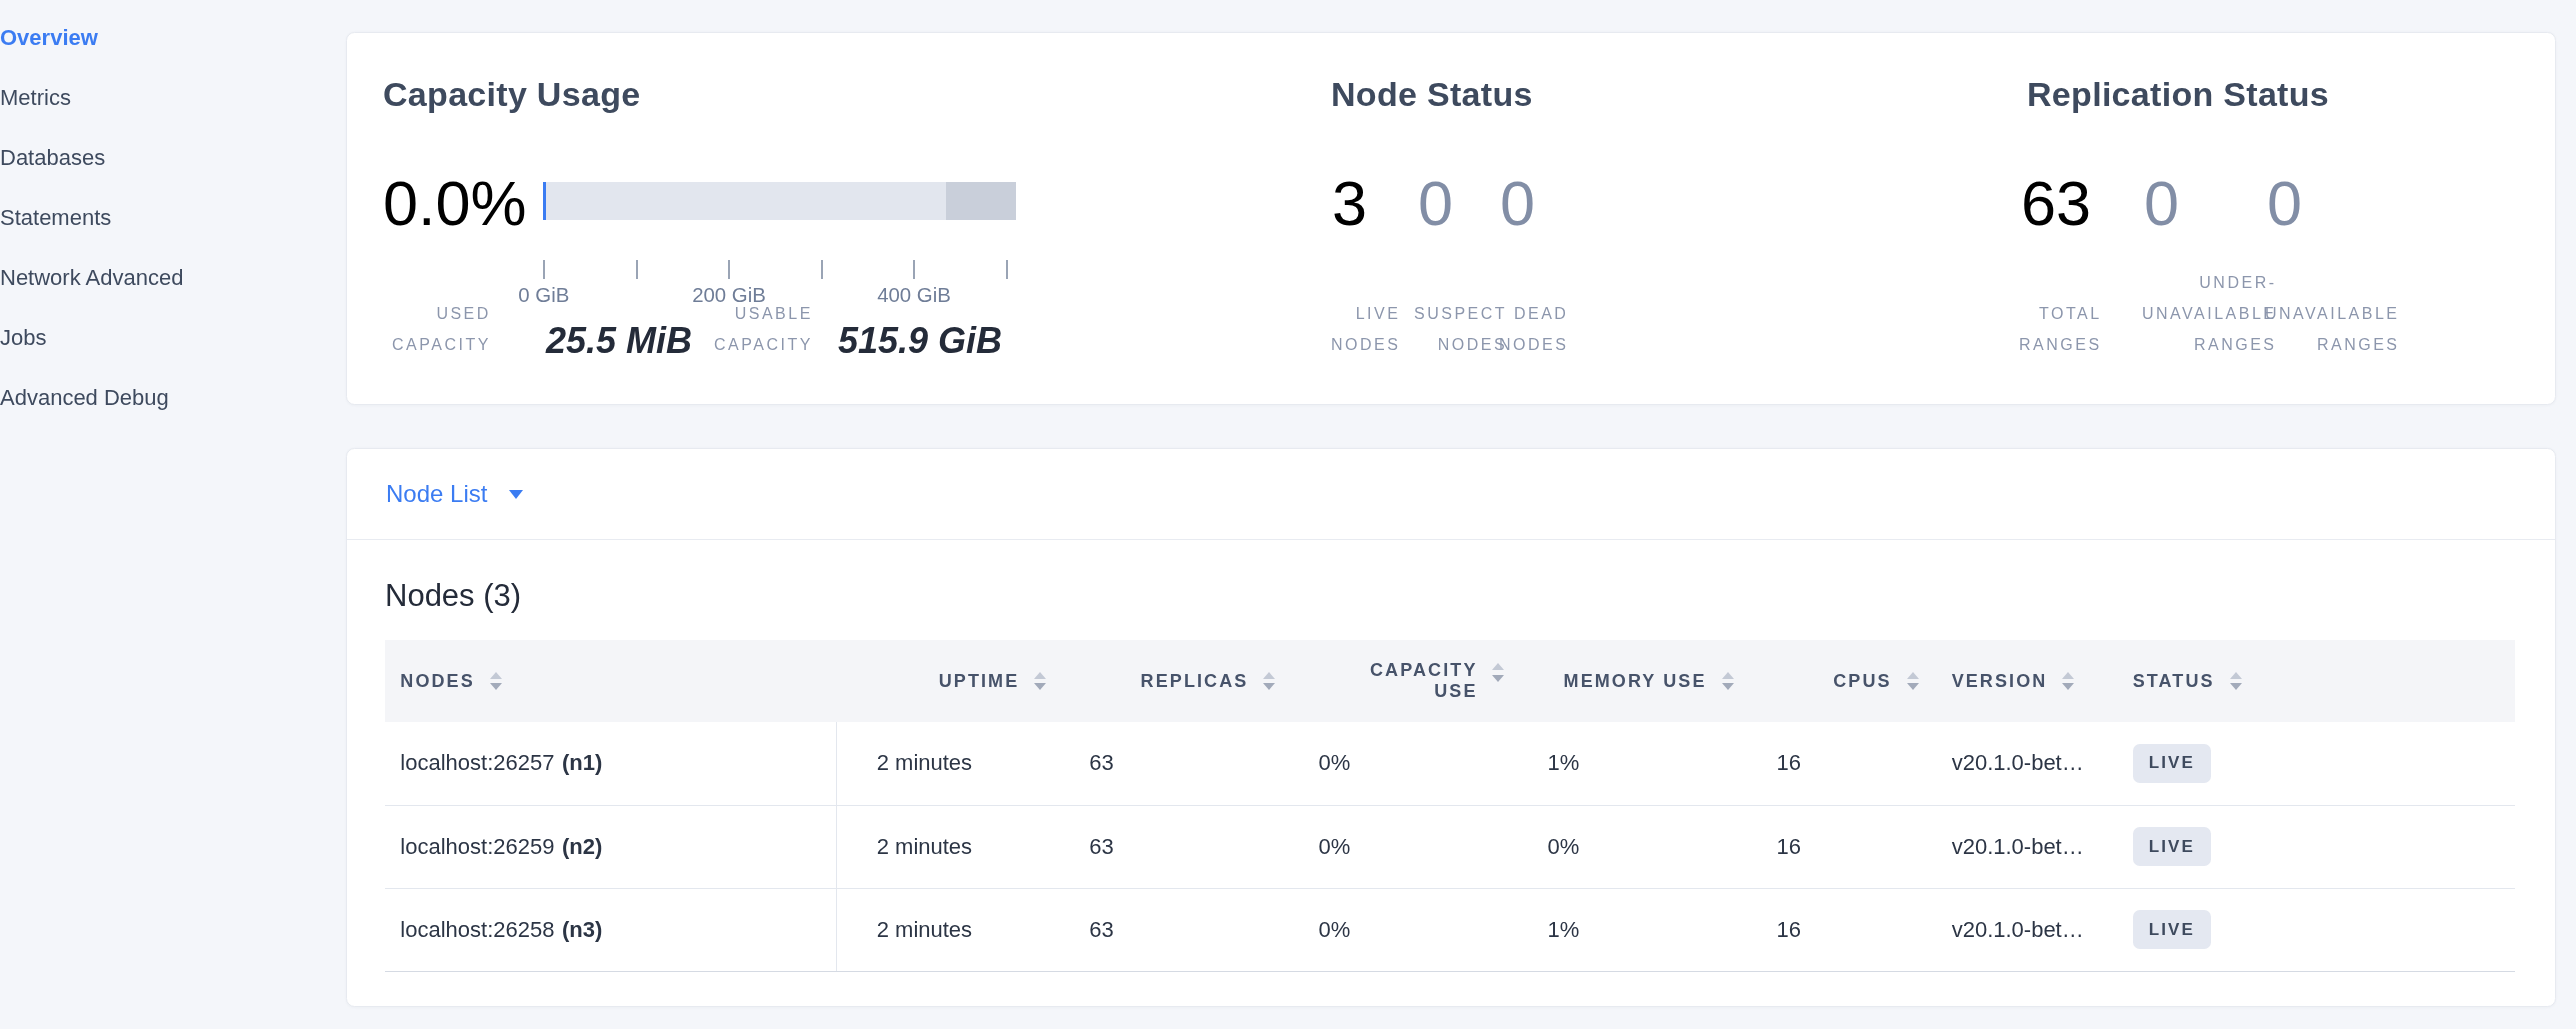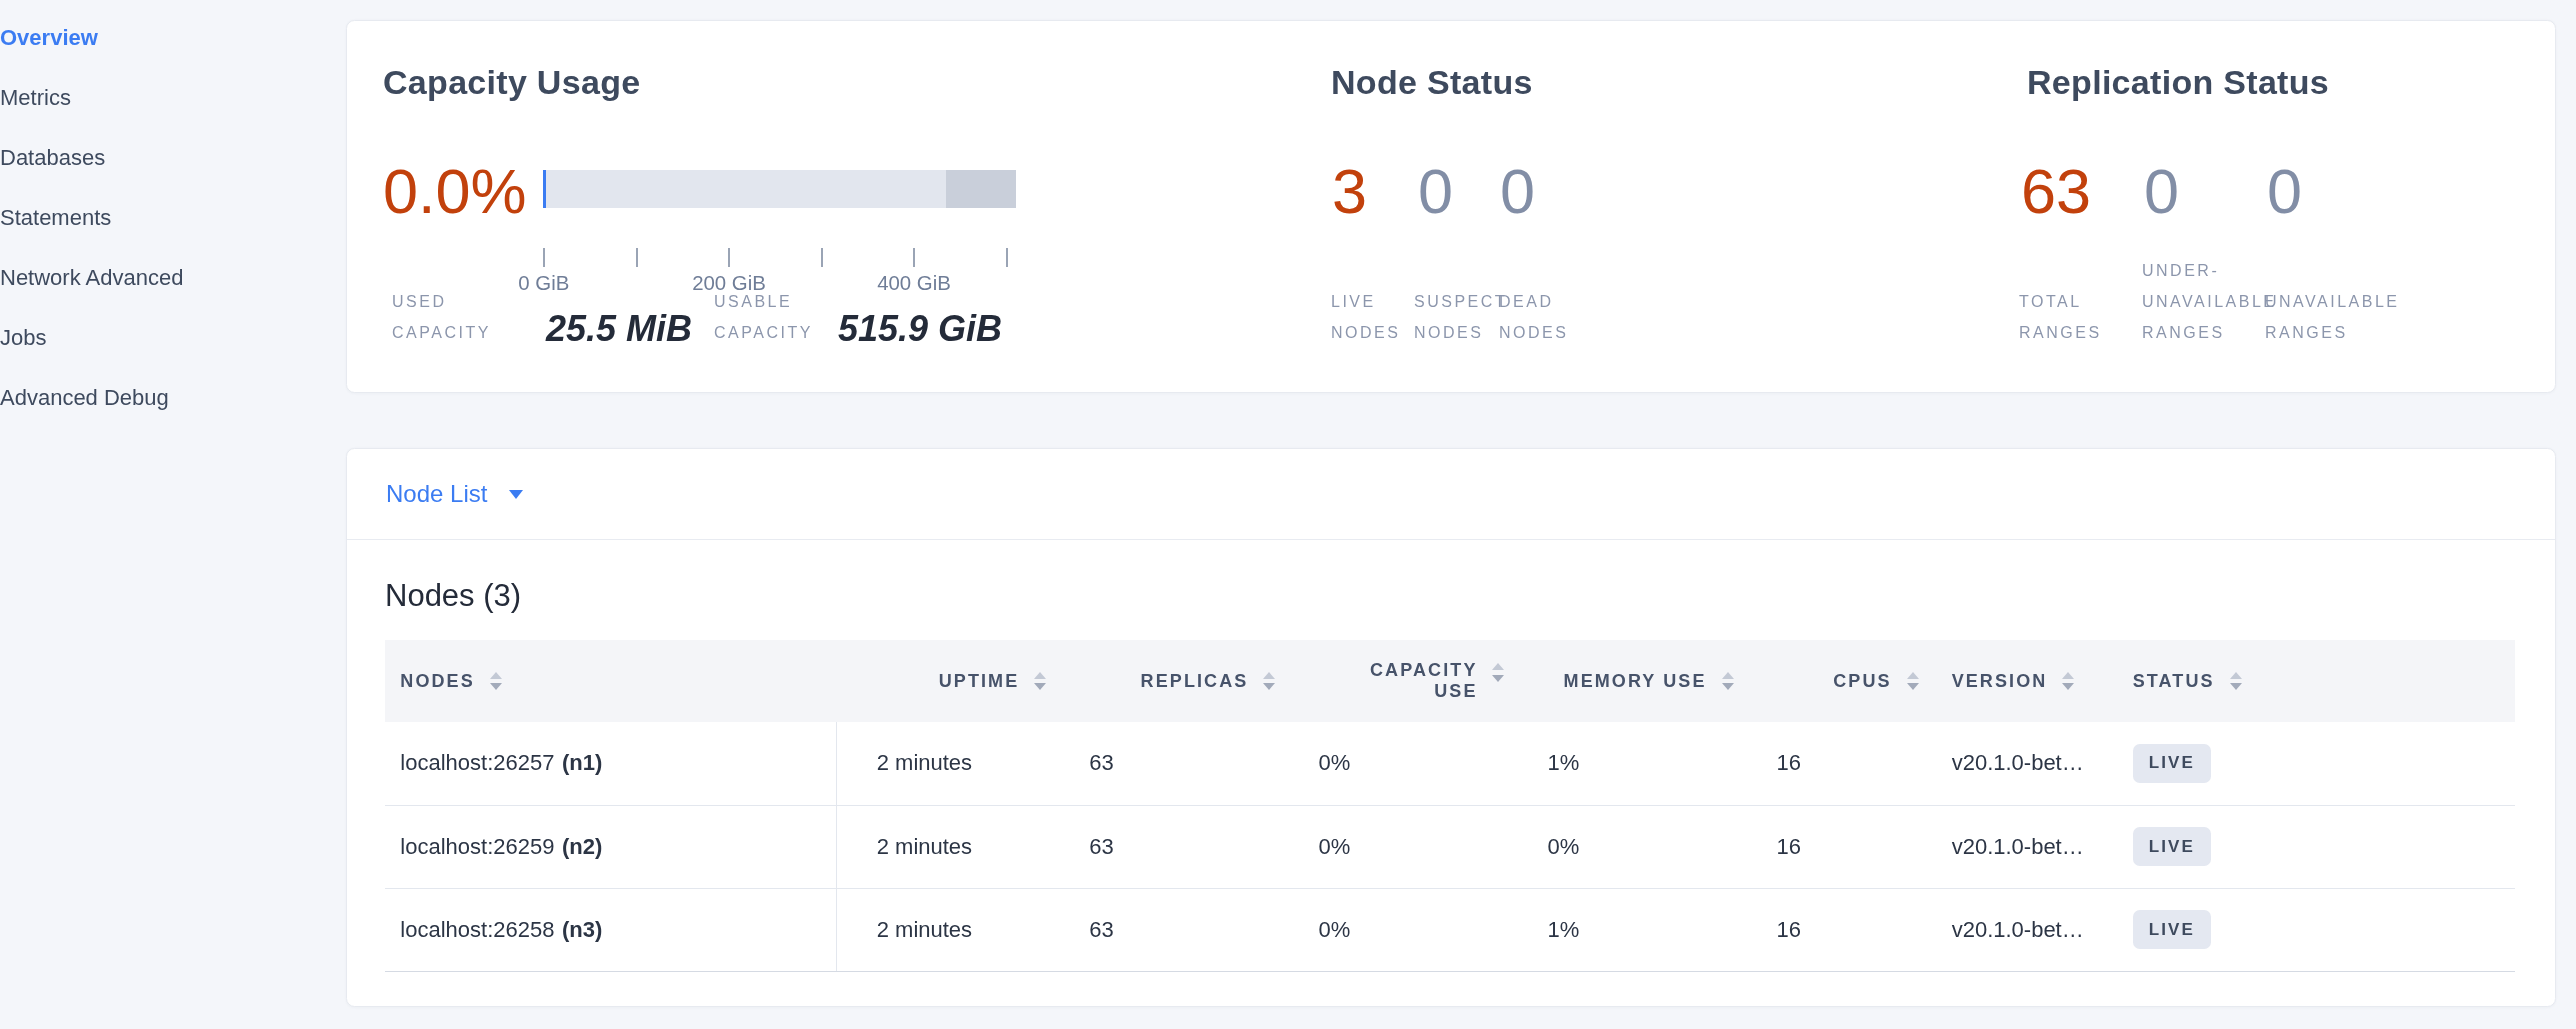--- a/index.html
+++ b/index.html
@@ -20,25 +20,25 @@
     display:flex; align-items:flex-start; cursor:pointer;
   }
   .side-item.active { color:#3b7cf2; font-weight:700; }
 
   
   .card {
     position:absolute; left:346px; width:2210px; background:#ffffff;
     border:0.8px solid #e7eaf0; border-radius:8.5px;
     box-shadow:0 0.8px 2.5px rgba(60,70,90,0.04);
   }
-  .card1 { top:20px; height:373px; }
+  .card1 { top:32px; height:373px;text-align:right; }
   .card2 { top:448px; height:559px; }
 
   .sec-title { position:absolute; top:42px; font-size:34px; font-weight:600; color:#3e4a5e; letter-spacing:0.3px; }
-  .bignum { position:absolute; top:134px; font-size:63px; font-weight:500; color:#c2410c; }
+  .bignum { position:absolute; top:134px; font-size:63px; font-weight:500; color:#000000; }
   .bignum.muted { color:#828ea6; }
 
   .stat-label {
     position:absolute; bottom:44px; font-size:16px; letter-spacing:2.5px;
     color:#8c96ac; line-height:31px;
   }
   .stat-value { position:absolute; bottom:42px; font-size:36px; font-weight:700; color:#242b39;font-style:italic; }
 
   
   .cap-bar { position:absolute; left:196px; top:149px; width:473px; height:38px; background:#e2e6ee; }

